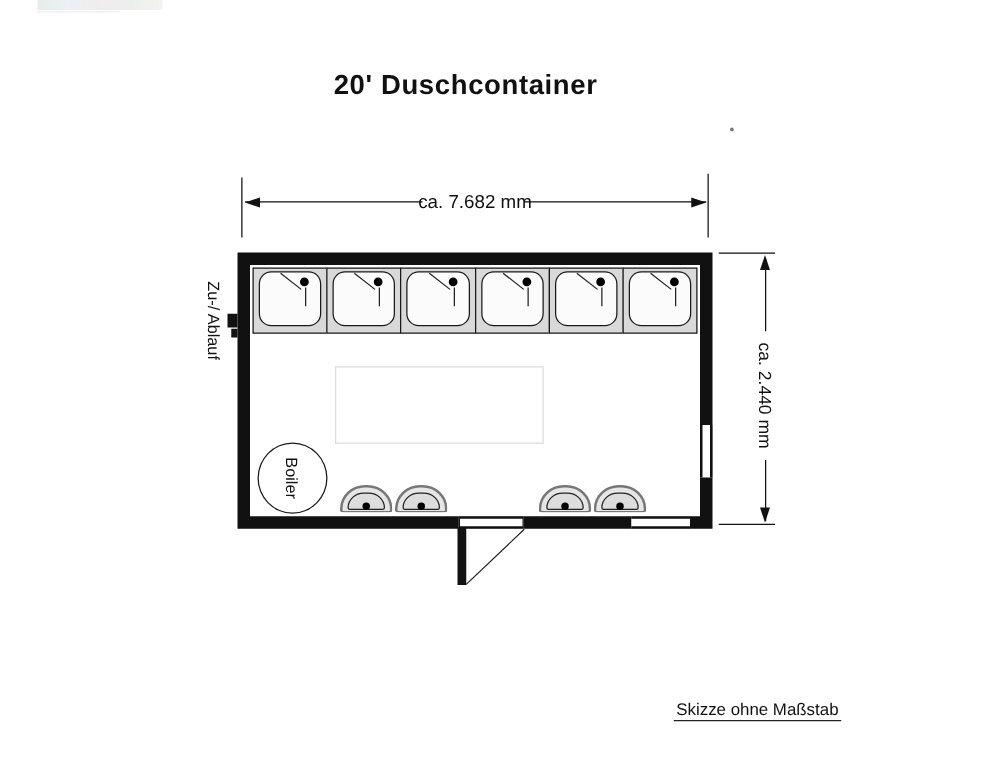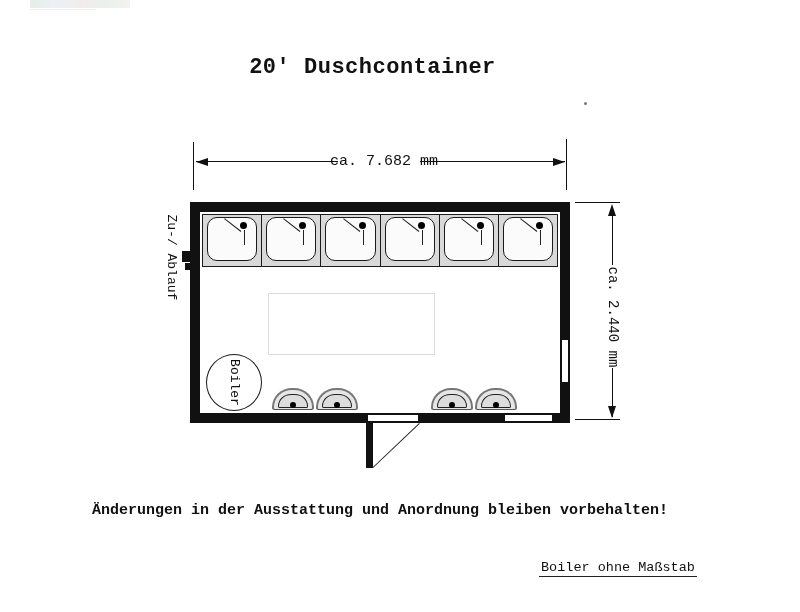--- a/index.html
+++ b/index.html
@@ -6,21 +6,21 @@
     --wall:#111111;
     --line:#1a1a1a;
     --stall-fill:#d9d9d9;
     --tray-fill:#fbfbfb;
     --basin-fill:#e6e6e6;
     --faint:#dcdcdc;
   }
   html,body{margin:0;padding:0;background:#fff;}
   .canvas{
     position:relative;width:800px;height:612px;background:#ffffff;
-    font-family:Liberation Mono, monospace;color:#111;overflow:hidden;
+    font-family:Liberation Sans, sans-serif;color:#111;overflow:hidden;
   }
   .abs{position:absolute;}
   
   .scan-strip{left:30px;top:0;width:100px;height:8px;
     background:linear-gradient(90deg,#e2ece6,#e9eff4,#f0eae9,#e7efe9,#f3f1ec);opacity:.9;}
   .scan-line{left:30px;top:9px;width:66px;height:1px;background:#ededed;}
   .speck{left:584px;top:102px;width:3px;height:3px;background:#555;border-radius:50%;opacity:.8;}
   
   .title{left:0;top:55px;width:745px;text-align:center;font-size:22px;font-weight:bold;letter-spacing:.5px;}
   
@@ -182,16 +182,15 @@
   <div class="abs door-leaf"></div>
   <div class="abs door-swing"></div>
 
   <div class="abs window-bottom"></div>
   <div class="abs window-right"></div>
 
   <div class="abs tab1"></div>
   <div class="abs tab2"></div>
   <div class="abs supply-label">Zu-/ Ablauf</div>
 
-  <div class="abs disclaimer">Änderungen in der Ausstattung und Anordnung bleiben vorbehalten!</div>
-  <div class="abs scale-note">Boiler ohne Maßstab</div>
+  <div class="abs scale-note">Skizze ohne Maßstab</div>
 
 </div>
 
 </body></html>

